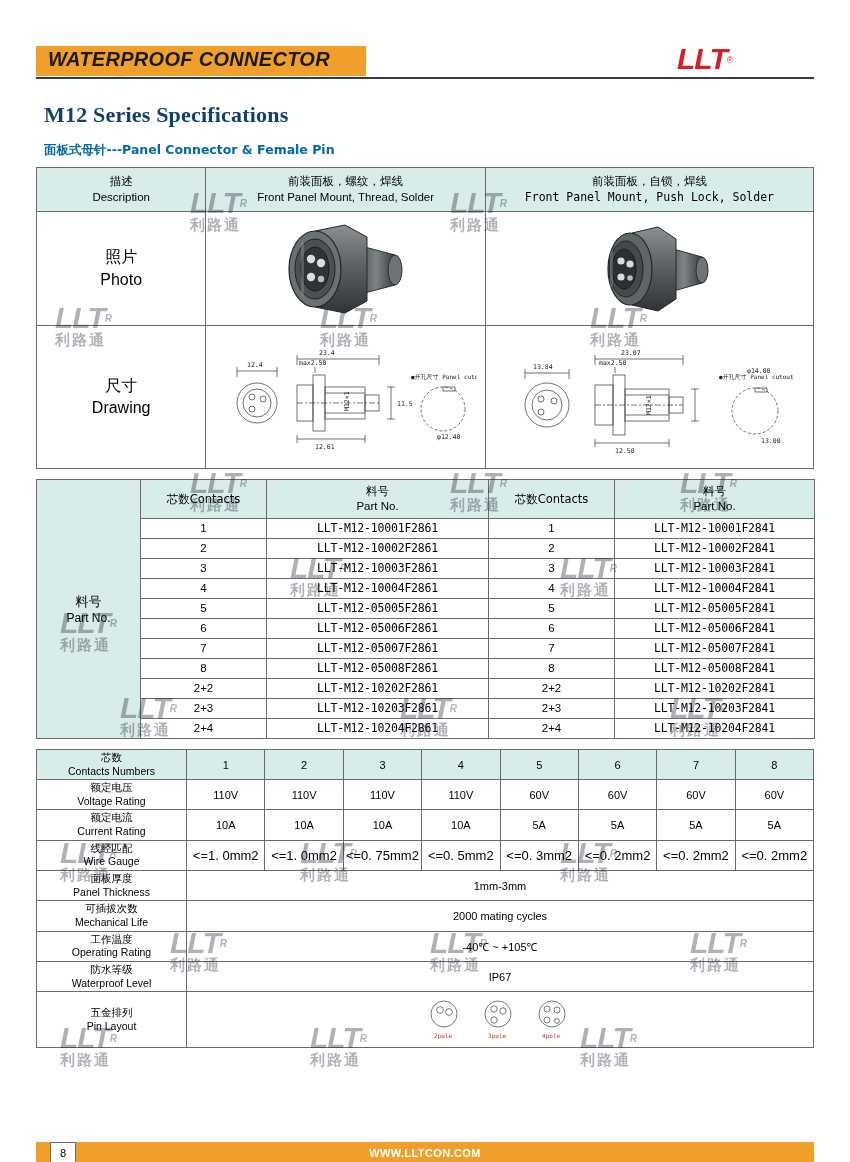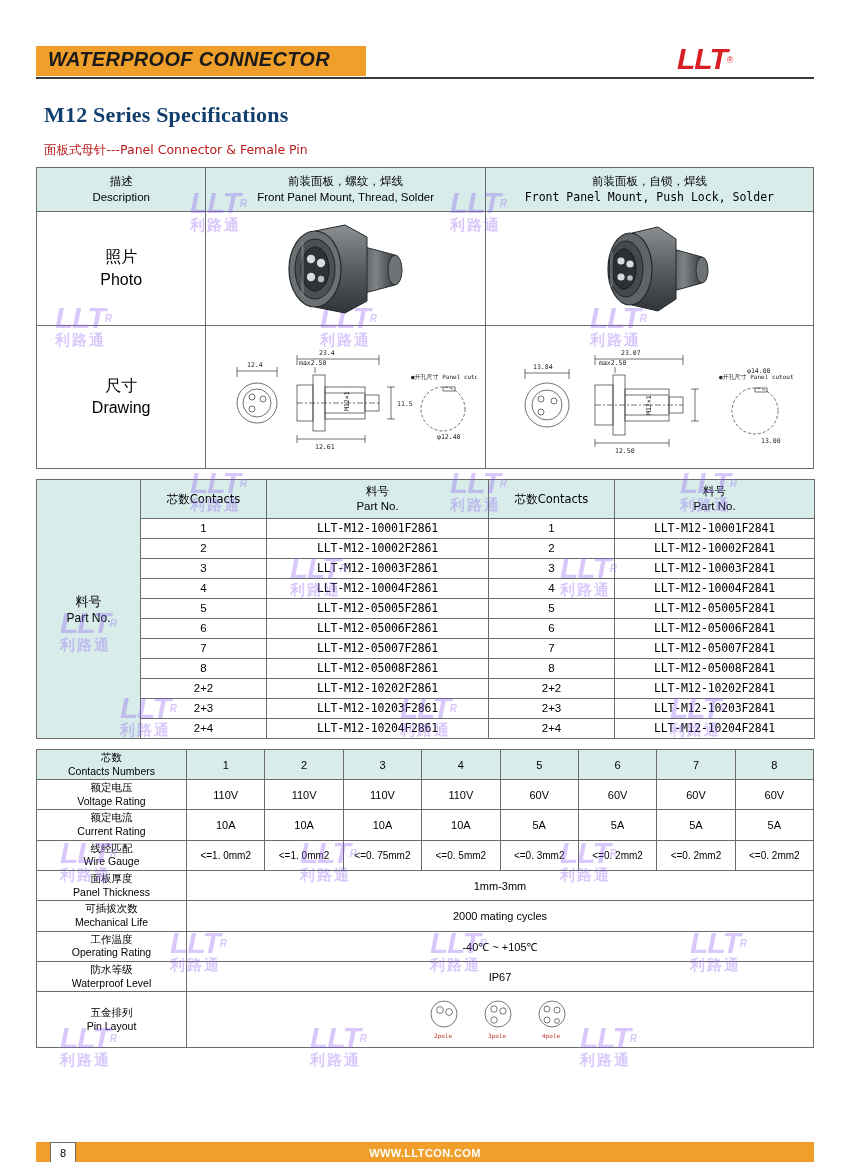--- a/index.html
+++ b/index.html
@@ -36,22 +36,23 @@
   .logo-r { font-size: 9px; vertical-align: super; color:#d81f26; }
 
   h1.doc-title {
     margin: 22px 0 0 8px;
     font-family: "Liberation Serif", serif;
     font-size: 22px; font-weight: bold; color: #123f6d;
     letter-spacing: .2px;
   }
   .sub-title {
     margin: 14px 0 8px 8px;
-    font-size: 12.5px; color:#b91c1c;
+    font-size: 12.5px; color:#0369a1;
     font-family: "Liberation Sans", sans-serif;
+    font-weight: bold;
   }
 
   
   table { border-collapse: collapse; width: 778px; table-layout: fixed; }
   td, th { border: 1px solid #6b6b6b; font-size: 11px; text-align: center; vertical-align: middle; }
   .teal { background: #d8ecea; }
   .cn { font-family: "DejaVu Sans", sans-serif; }
   .mono { font-family: "DejaVu Sans Mono", monospace; }
 
   
@@ -76,29 +77,29 @@
   .t2 .w3 { width: 222px; }
   .t2 .w4 { width: 126px; }
   .t2 .w5 { width: 200px; }
   .t2 .hdr-cell { padding: 4px 2px; line-height:1.3; }
   .pn { font-family:"DejaVu Sans Mono", monospace; font-size: 11px; letter-spacing: -.2px; }
 
   
   .t3 { margin-top: 10px; }
   .t3 td { height: 22px; font-size: 11px; }
   .t3 .rowlbl { width: 150px; line-height:1.3; font-size: 10.5px; }
-  .t3 .small { font-size: 10px; }
+  .t3 .small { font-size: 13px; }
   .t3 .hcell { height: 28px; }
   .pinrow td { height: 56px; }
 
   
   .wm {
     position: absolute; pointer-events: none; user-select: none;
     font-family: "Liberation Sans", sans-serif; font-weight: bold; font-style: italic;
-    color: #8b5cf6; opacity: .33; white-space: nowrap;
+    color: #0f172a; opacity: .33; white-space: nowrap;
   }
   .wm .lt { font-size: 30px; letter-spacing: -1px; }
   .wm .rr { font-size: 10px; vertical-align: super; }
   .wm .cnw { display:block; font-family:"DejaVu Sans", sans-serif; font-style: normal; font-size: 15px; letter-spacing: 2px; margin-top: -4px; }
 
   
   .footer { position: absolute; left: 36px; bottom: 44px; width: 778px; height: 22px; }
   .footer-bar { position:absolute; left: 0; top:0; width:778px; height: 22px; background:#f0a02a; }
   .footer-num {
     position:absolute; left: 14px; top: 0; width: 26px; height: 22px;

